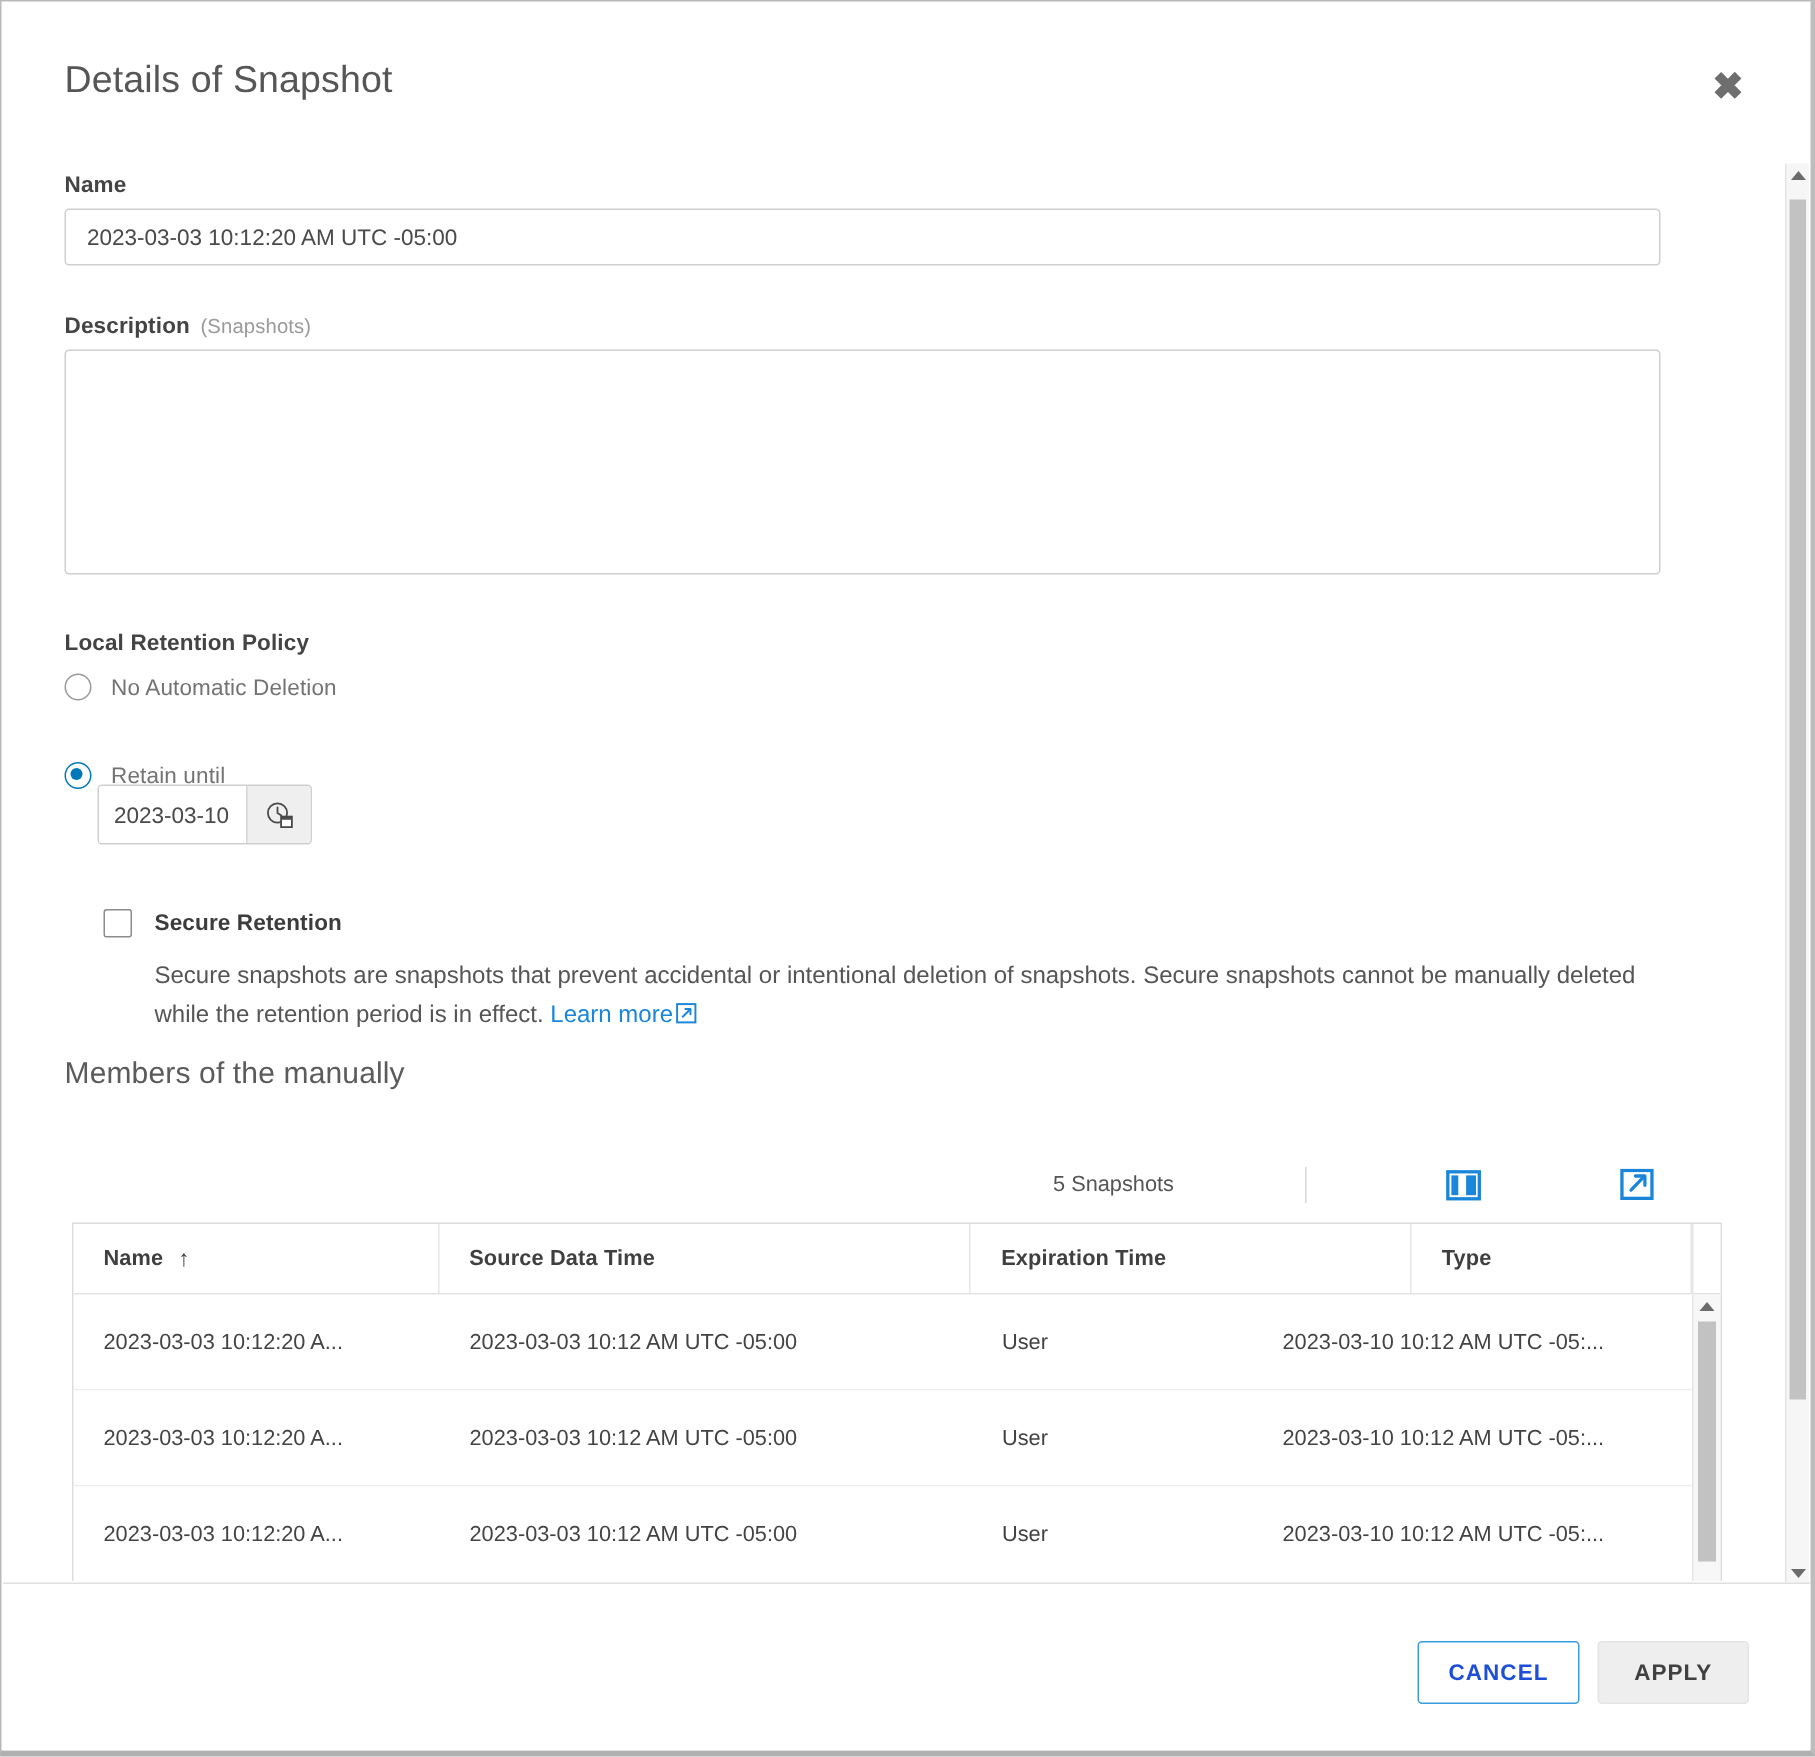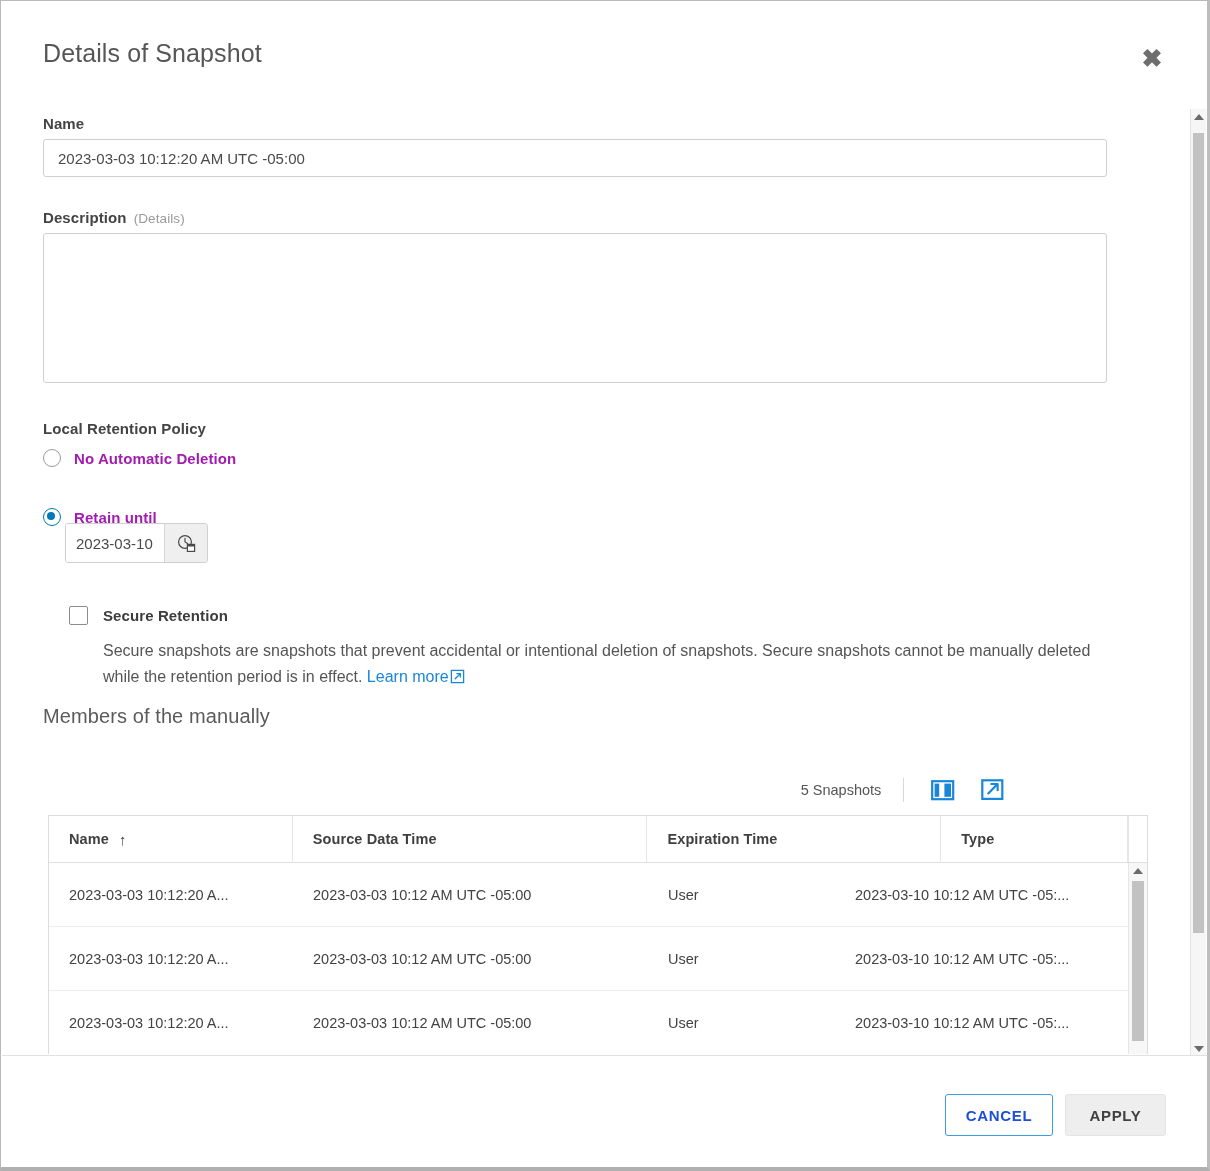--- a/index.html
+++ b/index.html
@@ -168,22 +168,22 @@
     content: "";
     position: absolute;
     left: 3.2px; top: 3.2px;
     width: 8px; height: 8px;
     border-radius: 50%;
     background: #0079b8;
   }
   .radio-label {
     margin-left: 13px;
     font-size: 15px;
-    font-weight: 700;
-    color: #a21caf;
+    font-weight: 400;
+    color: #737373;
     letter-spacing: 0.1px;
   }
 
   
   #date-picker {
     position: absolute;
     left: 63px; top: 430px;
     width: 143px; height: 40px;
     display: flex;
     border: 1px solid #cfcfcf;
@@ -263,21 +263,21 @@
     color: #5b5b5b;
     letter-spacing: 0.1px;
   }
 
   #table-toolbar {
     position: absolute;
     left: 700px; top: 680px;
     width: 405px; height: 34px;
     display: flex;
     align-items: center;
-    justify-content: center;
+    justify-content: space-between;
     gap: 0;
   }
   #snapshot-count {
     font-size: 14.5px;
     color: #555555;
     margin-right: 22px;
   }
   .toolbar-divider {
     width: 1px; height: 24px;
     background: #d8d8d8;
@@ -440,21 +440,21 @@
     <div id="dialog-title">Details of Snapshot</div>
     <button id="close-button">✖</button>
   </div>
 
   <div id="scroll-body">
 
     <div id="name-label" class="label">Name</div>
     <input id="name-input" type="text" value="2023-03-03 10:12:20 AM UTC -05:00" style="">
 
     <div id="description-label" class="label">
-      <span>Description</span><span class="optional-tag">(Details)</span>
+      <span>Description</span><span class="optional-tag">(Snapshots)</span>
     </div>
     <textarea id="description-input" placeholder="" style=""></textarea>
 
     <div id="retention-label" class="label">Local Retention Policy</div>
 
     <div class="radio-row" id="radio-row-no-delete">
       <span class="radio-mark"></span>
       <span class="radio-label">No Automatic Deletion</span>
     </div>
 

